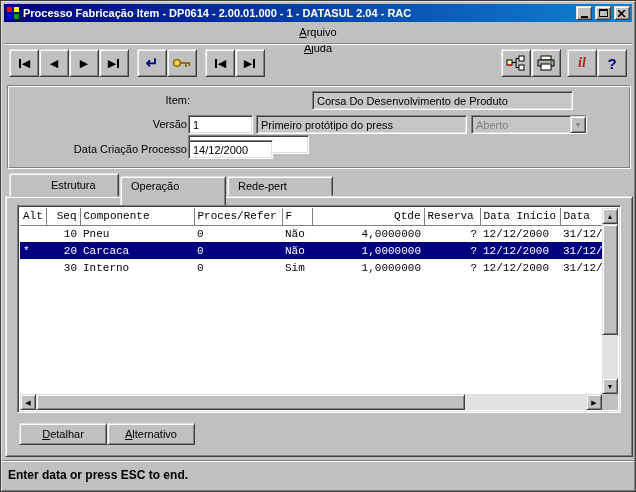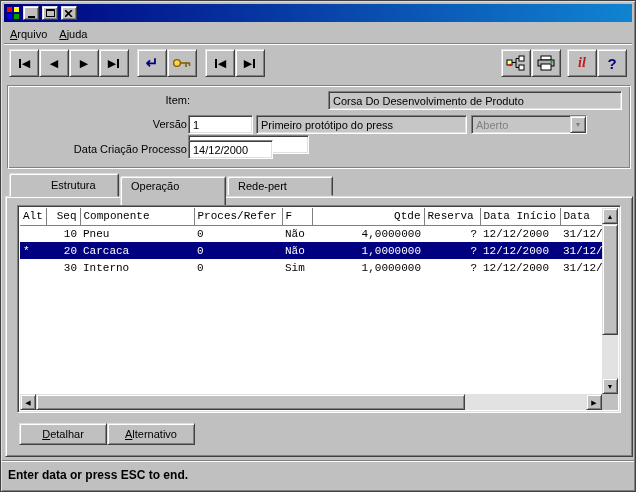--- a/index.html
+++ b/index.html
@@ -38,21 +38,21 @@
     width:16px; height:14px; display:flex; align-items:center; justify-content:center;
     flex:none; cursor:default;
   }
   .glyph-min{ width:7px; height:2px; background:#000; margin-top:7px; }
   .glyph-max{ width:9px; height:8px; border:1px solid #000; border-top-width:2px; }
   .winbtn svg{ display:block; }
 
   
   .menubar{
     position:absolute; left:3px; top:23px; right:3px; height:18px;
-    display:flex; align-items:flex-end;
+    display:flex; align-items:center;flex-direction:column;
   }
   .menu-item{ padding:2px 6px; }
 
   
   .toolbar{
     position:absolute; left:3px; top:42px; right:3px; height:37px;
     border-top:1px solid #808080;
     box-shadow: inset 0 1px 0 #ffffff;
   }
   .tbtn{
@@ -179,20 +179,21 @@
 
   <div class="titlebar">
     <span style="display:flex;">
       <svg width="14" height="14" viewBox="0 0 14 14">
         <rect x="1" y="1" width="5" height="5" fill="#ff0000"></rect>
         <rect x="8" y="1" width="5" height="5" fill="#ffff00"></rect>
         <rect x="1" y="8" width="5" height="5" fill="#0000ff"></rect>
         <rect x="8" y="8" width="5" height="5" fill="#00a000"></rect>
       </svg>
     </span>
+    <span class="title">Processo Fabricação Item - DP0614 - 2.00.01.000 - 1 - DATASUL 2.04 - RAC</span>
     <span class="winbtn raised">
         <span class="glyph-min"></span>
       </span>
     <span class="winbtn raised">
         <span class="glyph-max"></span>
       </span>
     <span class="winbtn raised">
       <svg width="8" height="7" viewBox="0 0 8 7">
         <line x1="0" y1="0" x2="7" y2="7" stroke="#000" stroke-width="1.6"></line>
         <line x1="7" y1="0" x2="0" y2="7" stroke="#000" stroke-width="1.6"></line>
@@ -271,21 +272,21 @@
         <span class="info-glyph">il</span>
       </span>
     <span class="tbtn raised" style="left:593px;">
         <span class="help-glyph">?</span>
       </span>
   </div>
 
   <div class="formpanel etched">
     <span class="flabel" style="top:8px;">Item:</span>
     <div class="field" style="left:180px; top:5px; width:121px;margin-top:44px;">corsa</div>
-    <div class="field desc" style="left:320px; top:5px; width:294px;">Corsa Do Desenvolvimento de Produto</div>
+    <div class="field desc" style="left:304px; top:5px; width:261px;">Corsa Do Desenvolvimento de Produto</div>
 
     <span class="flabel" style="top:32px;">Versão:</span>
     <div class="field" style="left:180px; top:29px; width:65px;">1</div>
     <div class="field desc" style="left:248px; top:29px; width:211px;">Primeiro protótipo do press</div>
     <div class="combo" style="left:463px; top:29px; width:116px;">
       <span class="combo-text">Aberto</span>
       <span class="combo-btn raised">
           <span>▼</span>
         </span>
     </div>

